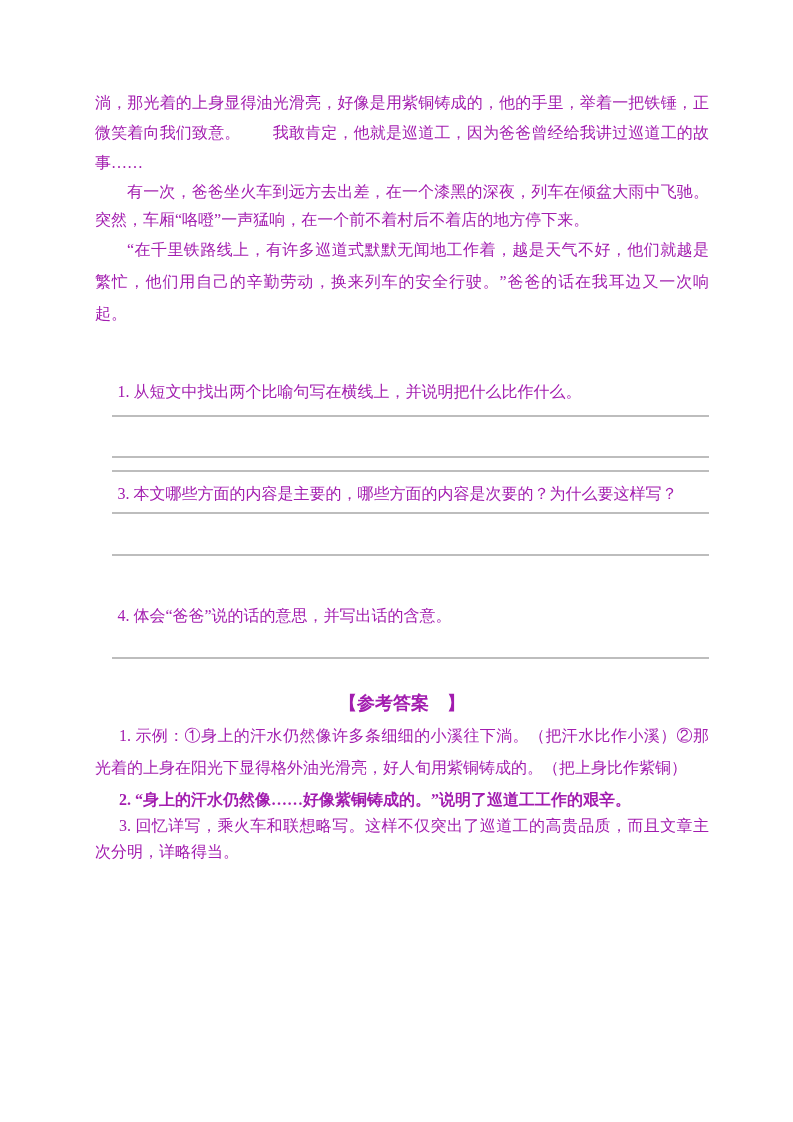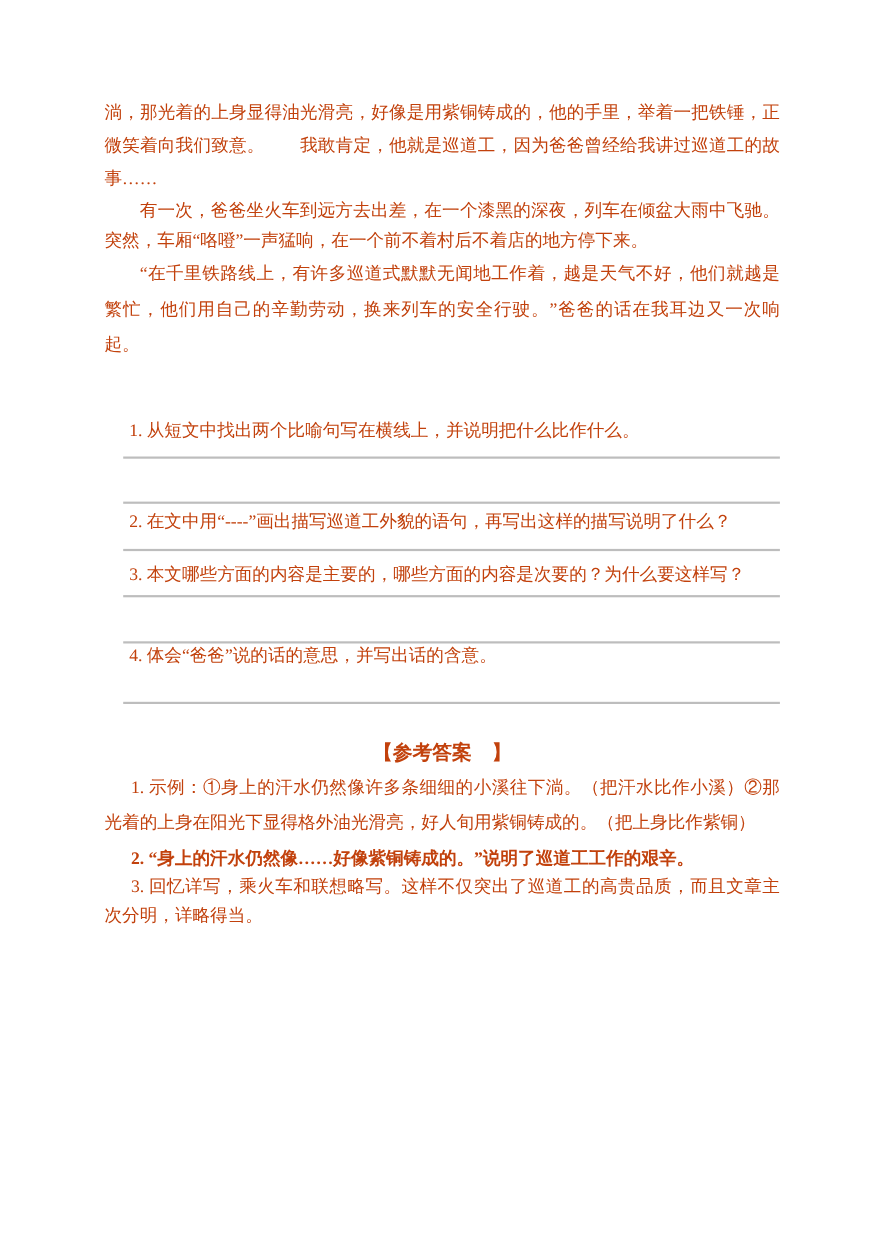--- a/index.html
+++ b/index.html
@@ -7,21 +7,21 @@
   body { width: 793px; }
 
   .page {
     position: relative;
     width: 793px;
     height: 1122px;
     background: #ffffff;
     padding: 88px 84px 0 95px;
     font-family: "Liberation Serif", "DejaVu Serif", serif;
     font-size: 16px;
-    color: #c2410c;
+    color: #a21caf;
     overflow: hidden;
   }
 
   
   .passage p { margin: 0; text-align: justify; }
   .pg1 { line-height: 30px; margin-bottom: 8px; }
   .pg2 { line-height: 28px; margin-bottom: 12px; text-indent: 2em; }
   .pg3 { line-height: 23px; margin-bottom: 7px;  text-indent: 2em; }
   .pg4 { line-height: 32px; margin-bottom: 2px;  text-indent: 2em; }
   .pg5 { line-height: 25px; text-indent: 2em; }
@@ -34,21 +34,21 @@
     border-top: 2px solid #bdbdbd;
     margin-left: 17px;
   }
   .mt11 { margin-top: 11px; }
   .mt39 { margin-top: 39px; }
   .mt5  { margin-top: 5px; }
   .mt12 { margin-top: 12px; }
   .mt10 { margin-top: 10px; }
   .mt6  { margin-top: 6px; }
   .mt40 { margin-top: 40px; }
-  .mt48 { }
+  .mt48 { margin-top: 48px; }
   .mt29 { margin-top: 29px; }
 
   
   .answers { margin-top: 31px; }
   .answers-header {
     margin: 0;
     font-weight: bold;
     font-size: 18px;
     line-height: 26px;
     text-align: center;
@@ -71,21 +71,20 @@
 
   <div class="questions">
 
     <div>
       <p class="q-label">1. 从短文中找出两个比喻句写在横线上，并说明把什么比作什么。</p>
       <div class="blank-line mt11"></div>
       <div class="blank-line mt39"></div>
     </div>
 
     <div>
-      <p class="q-label mt5">2. 在文中用“----”画出描写巡道工外貌的语句，再写出这样的描写说明了什么？</p>
       <div class="blank-line mt12"></div>
     </div>
 
     <div>
       <p class="q-label mt10">3. 本文哪些方面的内容是主要的，哪些方面的内容是次要的？为什么要这样写？</p>
       <div class="blank-line mt6"></div>
       <div class="blank-line mt40"></div>
     </div>
 
     <div>

